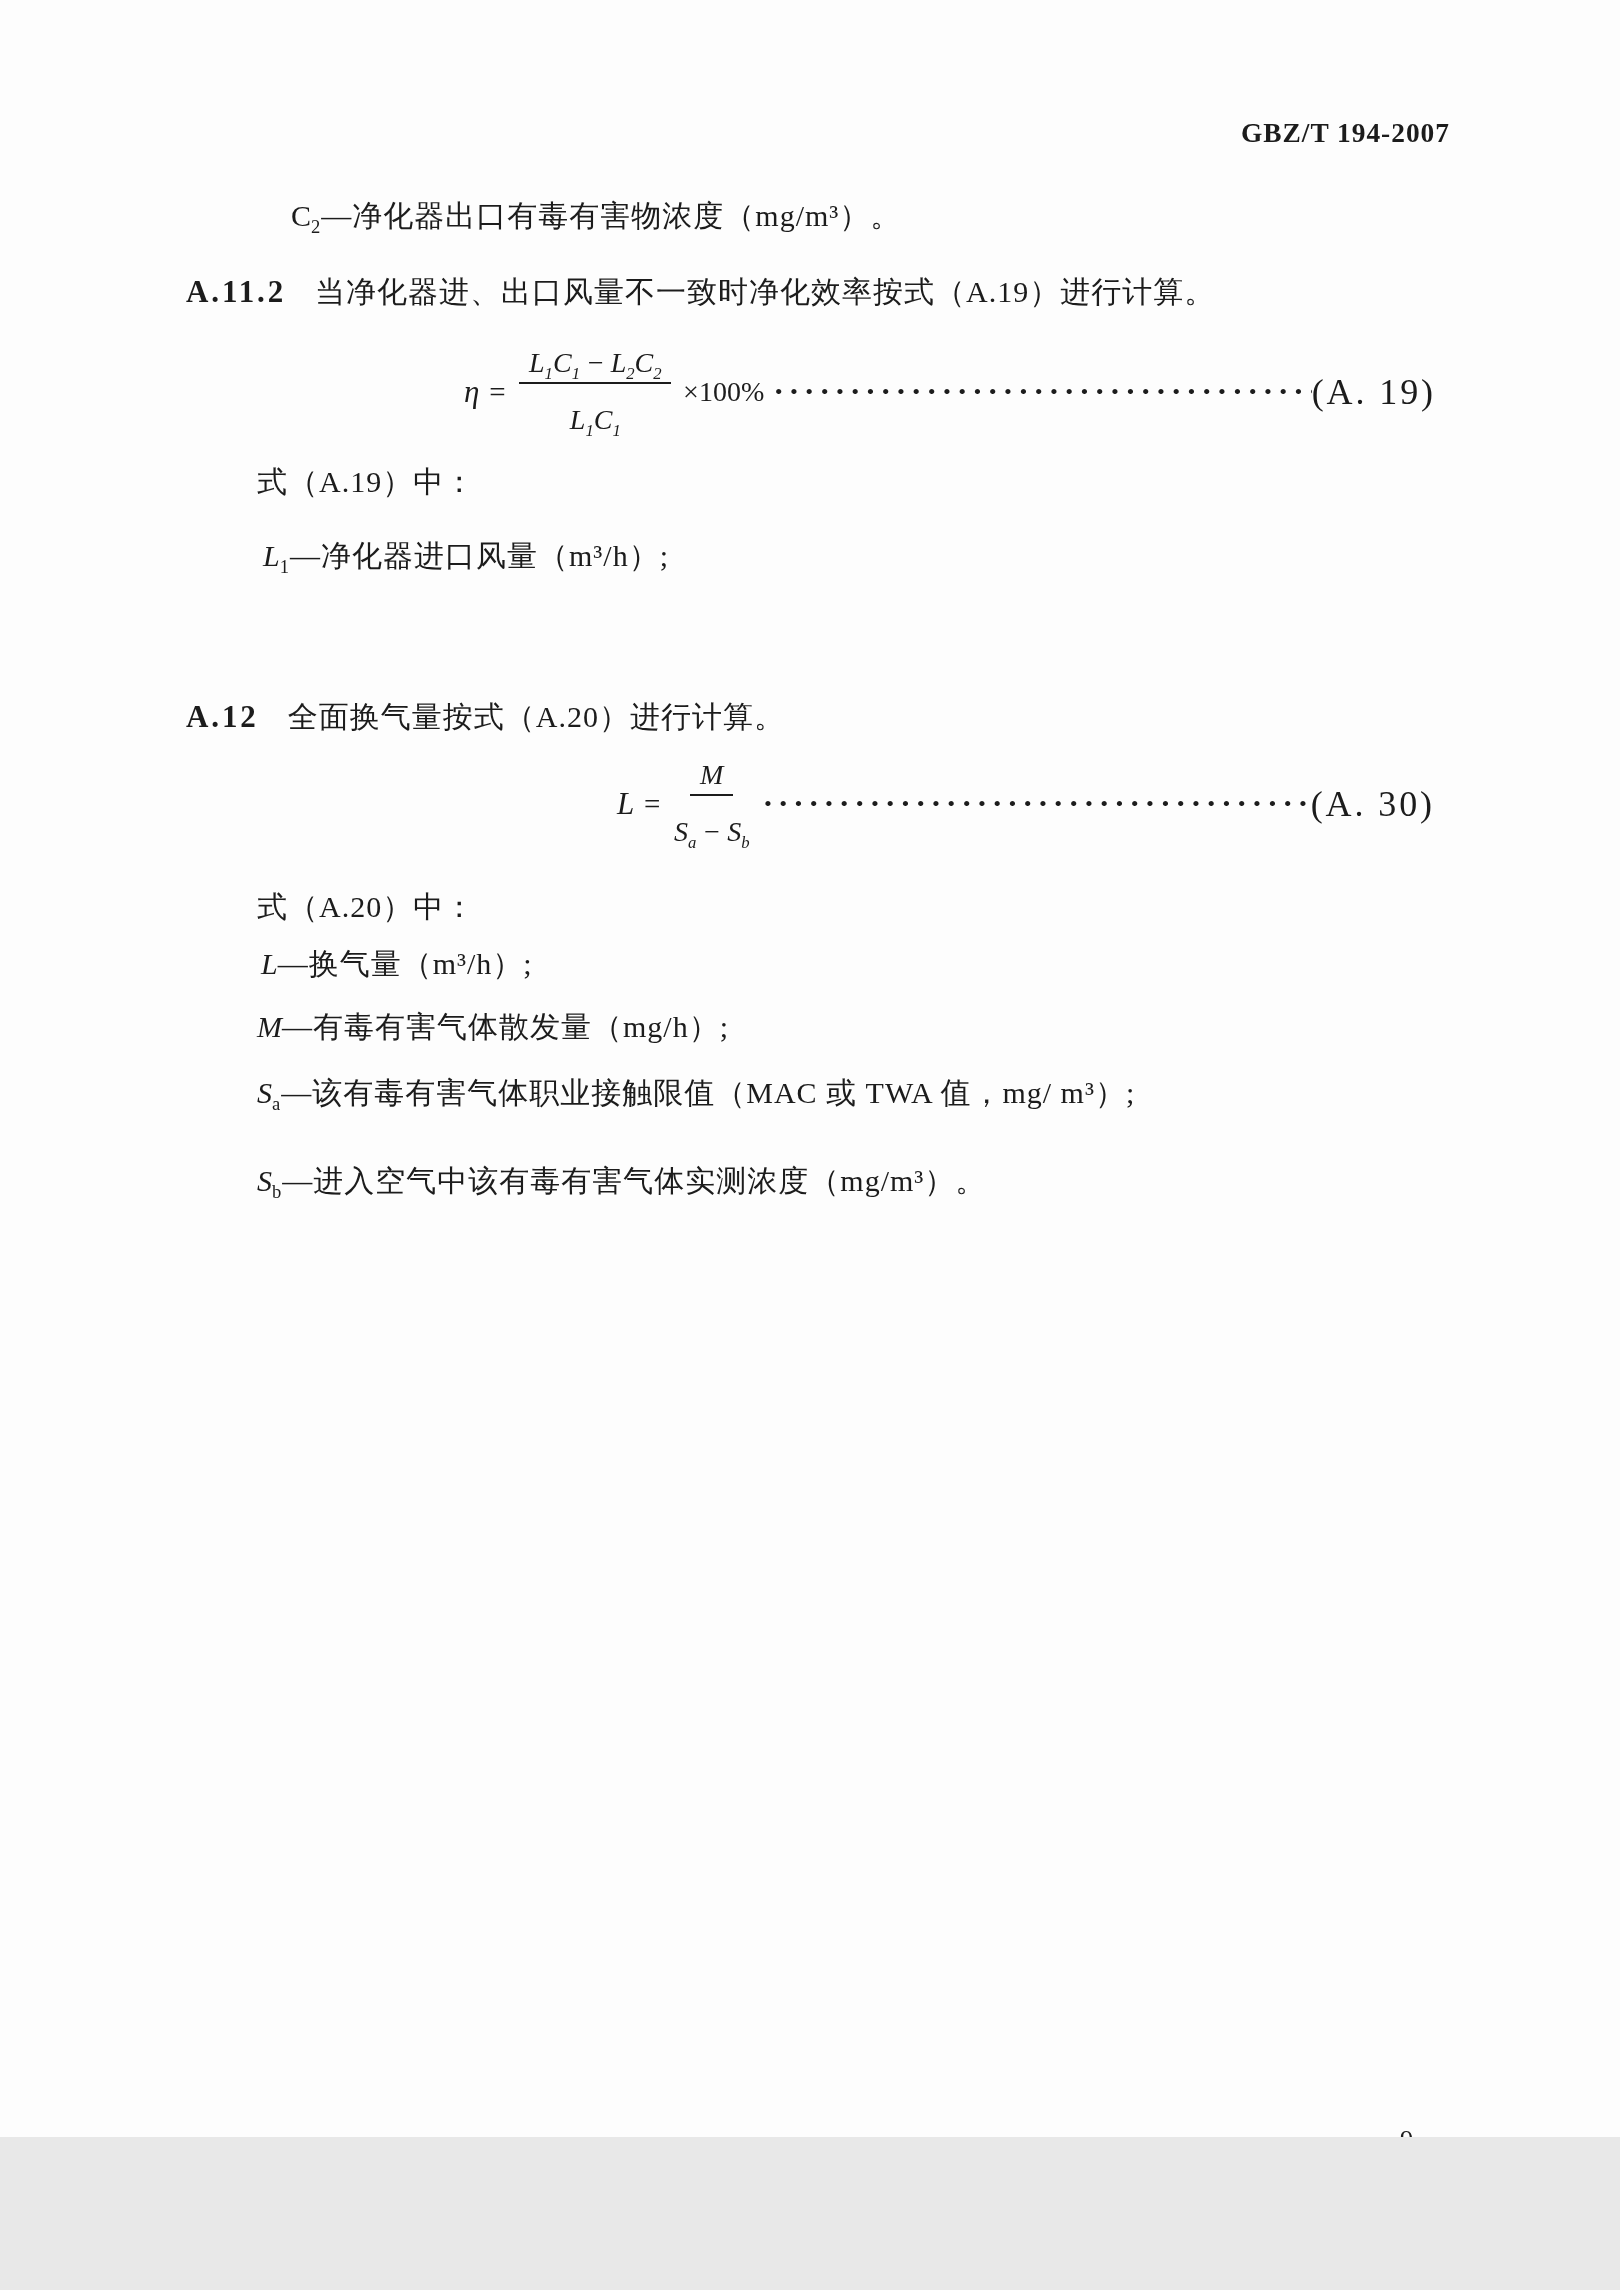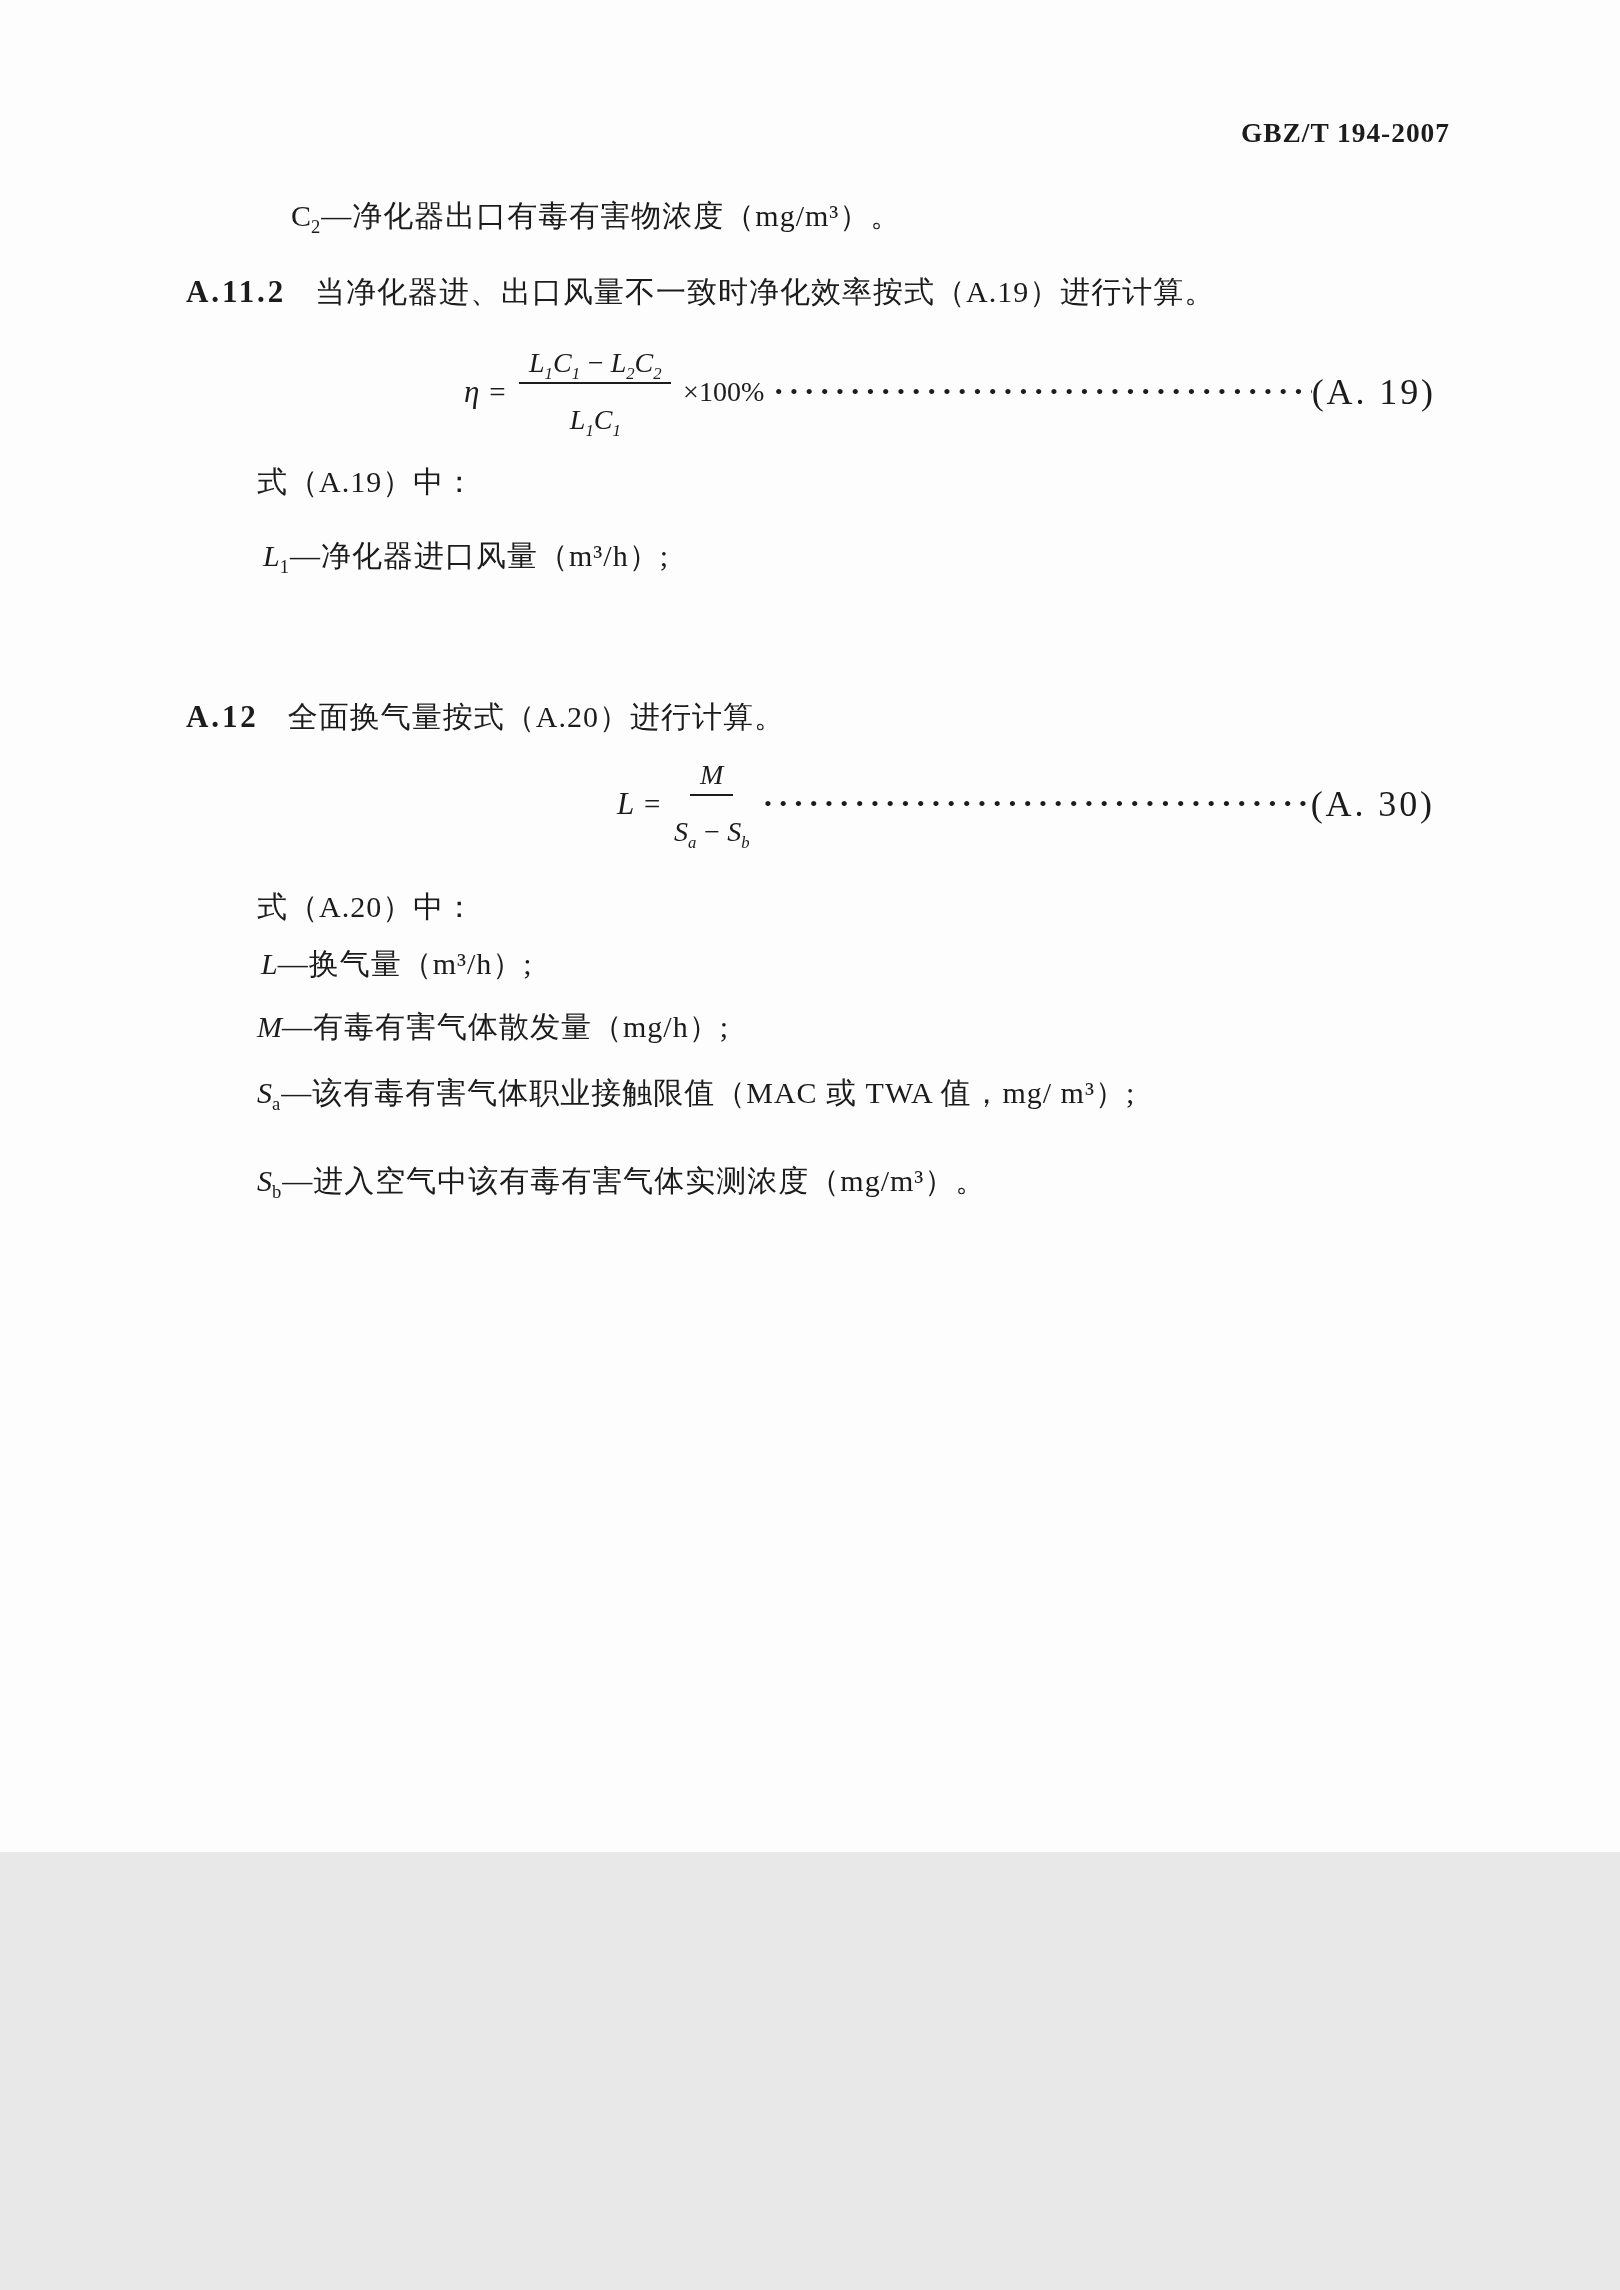--- a/index.html
+++ b/index.html
@@ -1,18 +1,18 @@
 <!DOCTYPE html>
 <html><head>
 <meta charset="utf-8">
 <style>
   html,body { margin:0; padding:0; background:#e8e8e8; }
   .page {
     position:relative;
-    width:1620px; height:1852px;
+    width:1620px; height:2137px;
     background:#fdfdfd;
     overflow:hidden;
     font-family:"Liberation Serif","DejaVu Serif",serif;
     color:#1c1c1c;
   }
   .abs { position:absolute; white-space:nowrap; }
   .hdr {
     top:118px; right:170px;
     font-size:27.4px; font-weight:bold; letter-spacing:1px;
   }

